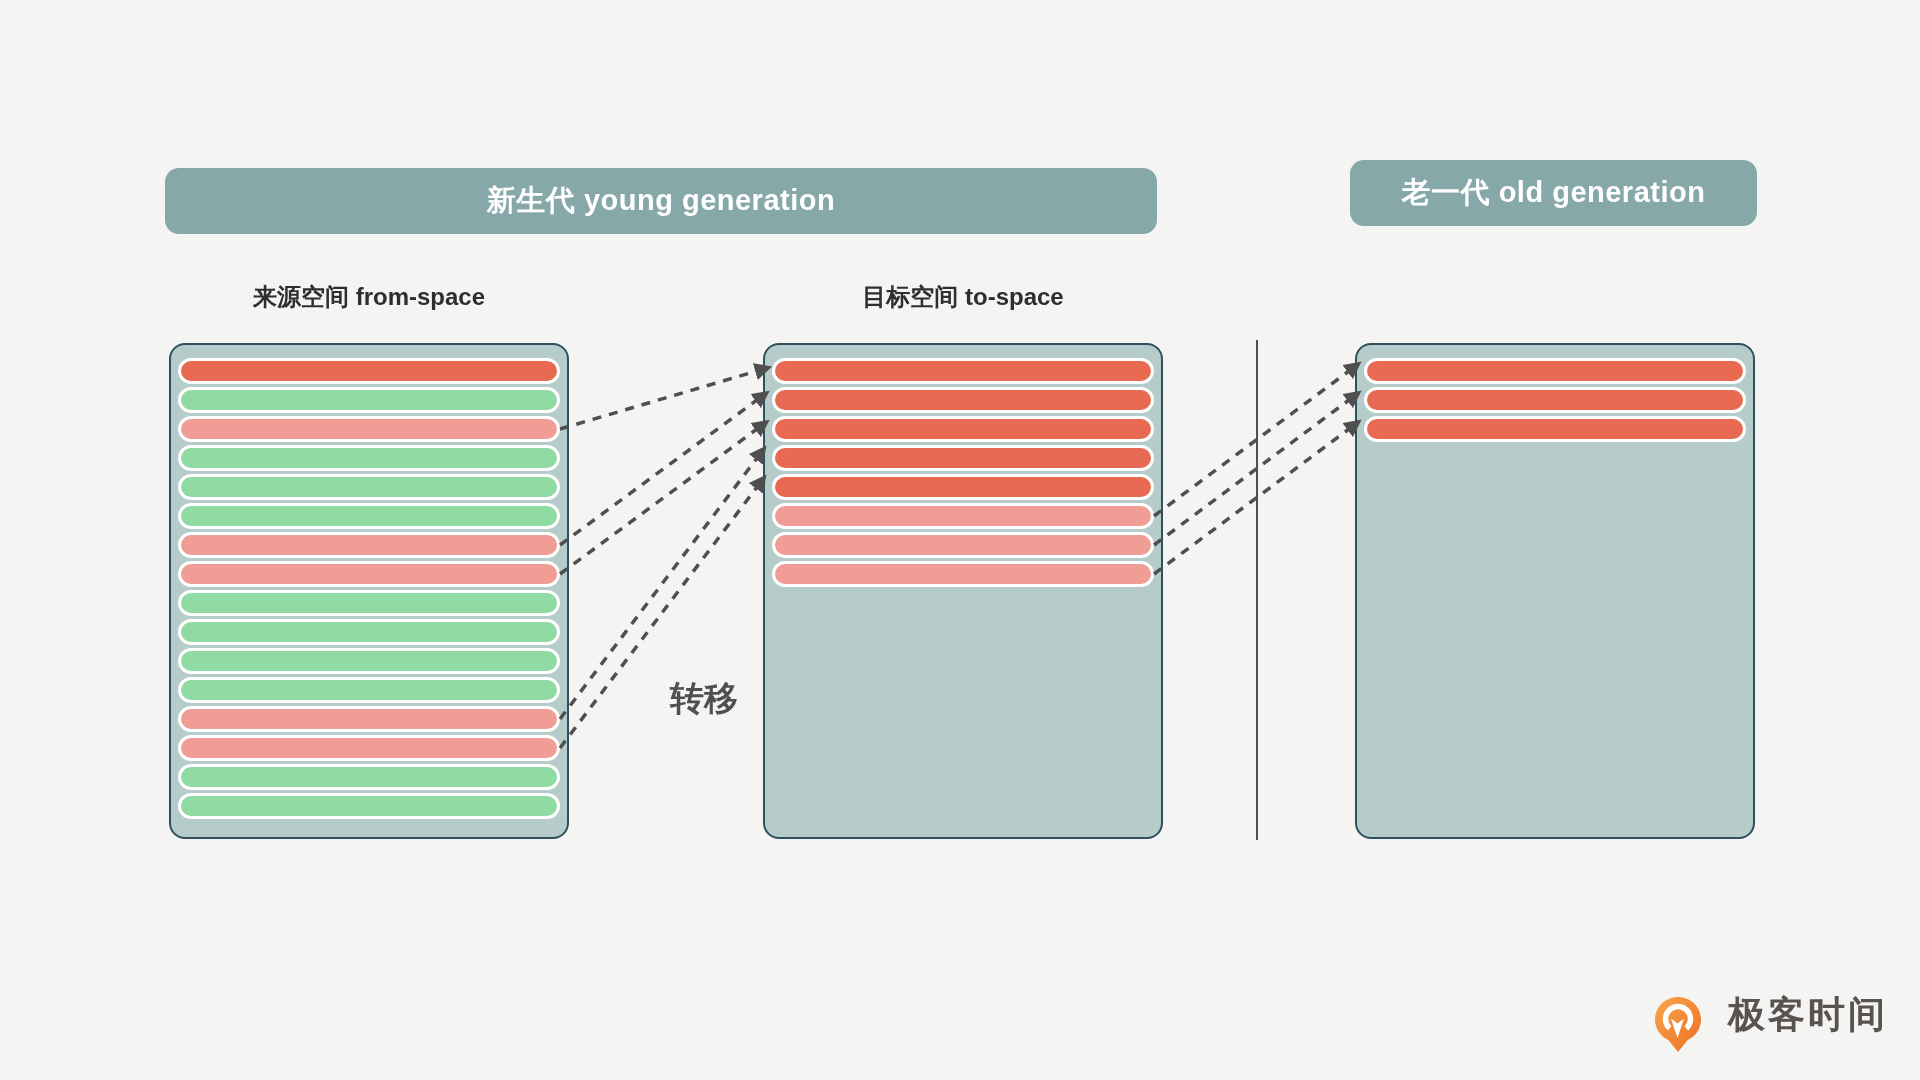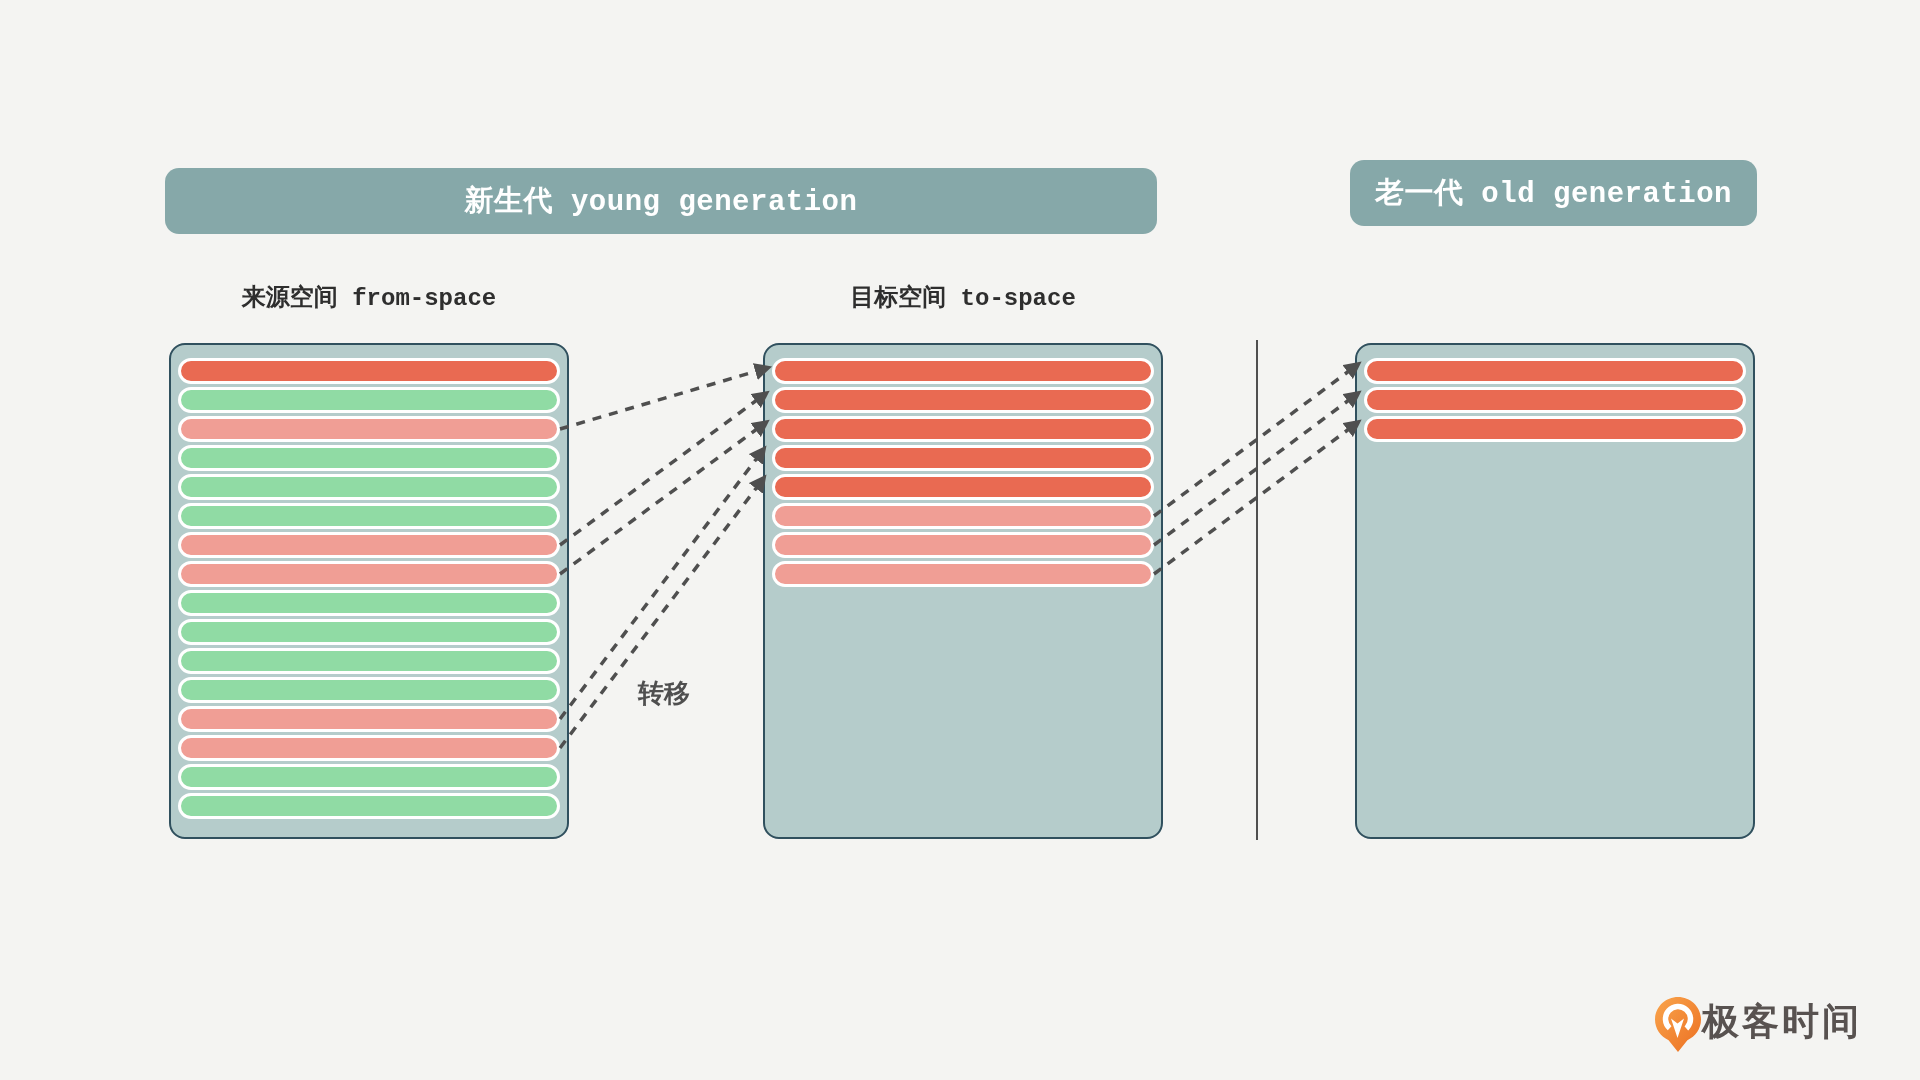--- a/index.html
+++ b/index.html
@@ -1,21 +1,21 @@
 <!DOCTYPE html>
 <html lang="zh" style="--background: #F4F4F2; --banner: #86A8A9; --banner-text: #FFFFFF; --label-text: #2E2E2E; --box-bg: #B5CCCB; --box-border: #30505E; --bar-red: #E96A52; --bar-green: #90DBA4; --bar-pink: #F09E95; --arrow: #4F4F4F; --divider: #4F4F4F; --logo-orange-start: #F9A54D; --logo-orange-end: #EC6F21; --logo-text-color: #585250;"><head>
 <meta charset="utf-8">
 <style>
   html,body{margin:0;padding:0;background:#e9e9e9;}
   .canvas{
     position:relative;
     width:1920px;height:1080px;
     background:var(--background,#F4F4F2);
     overflow:hidden;
-    font-family:Liberation Mono, monospace;
+    font-family:Liberation Sans, sans-serif;
   }
   .banner{
     position:absolute;
     height:66px;
     background:var(--banner,#86A8A9);
     border-radius:14px;
     color:var(--banner-text,#FFFFFF);
     font-size:29px;font-weight:bold;
     display:flex;align-items:center;justify-content:center;
     letter-spacing:.5px;
@@ -57,27 +57,27 @@
     stroke-width:3.5;
     stroke-dasharray:9 8;
   }
   .arrow-head{fill:var(--arrow,#4F4F4F);}
   .divider{
     position:absolute;left:1256px;top:340px;width:2px;height:500px;
     background:var(--divider,#4F4F4F);
   }
   .transfer-label{
     position:absolute;left:638px;top:676px;width:100px;
-    text-align:left;
-    font-size:26px;font-weight:600;
+    text-align:right;
+    font-size:34px;font-weight:600;
     color:var(--arrow,#4F4F4F);
   }
   .logo{
     position:absolute;left:1654px;top:996px;
-    display:flex;align-items:center;gap:0;
+    display:flex;align-items:flex-start;gap:26px;
   }
   .logo-text{
     font-size:37px;font-weight:600;
     color:var(--logo-text-color,#585250);
     letter-spacing:3px;
     line-height:1;
   }
 </style>
 </head>
 <body>

